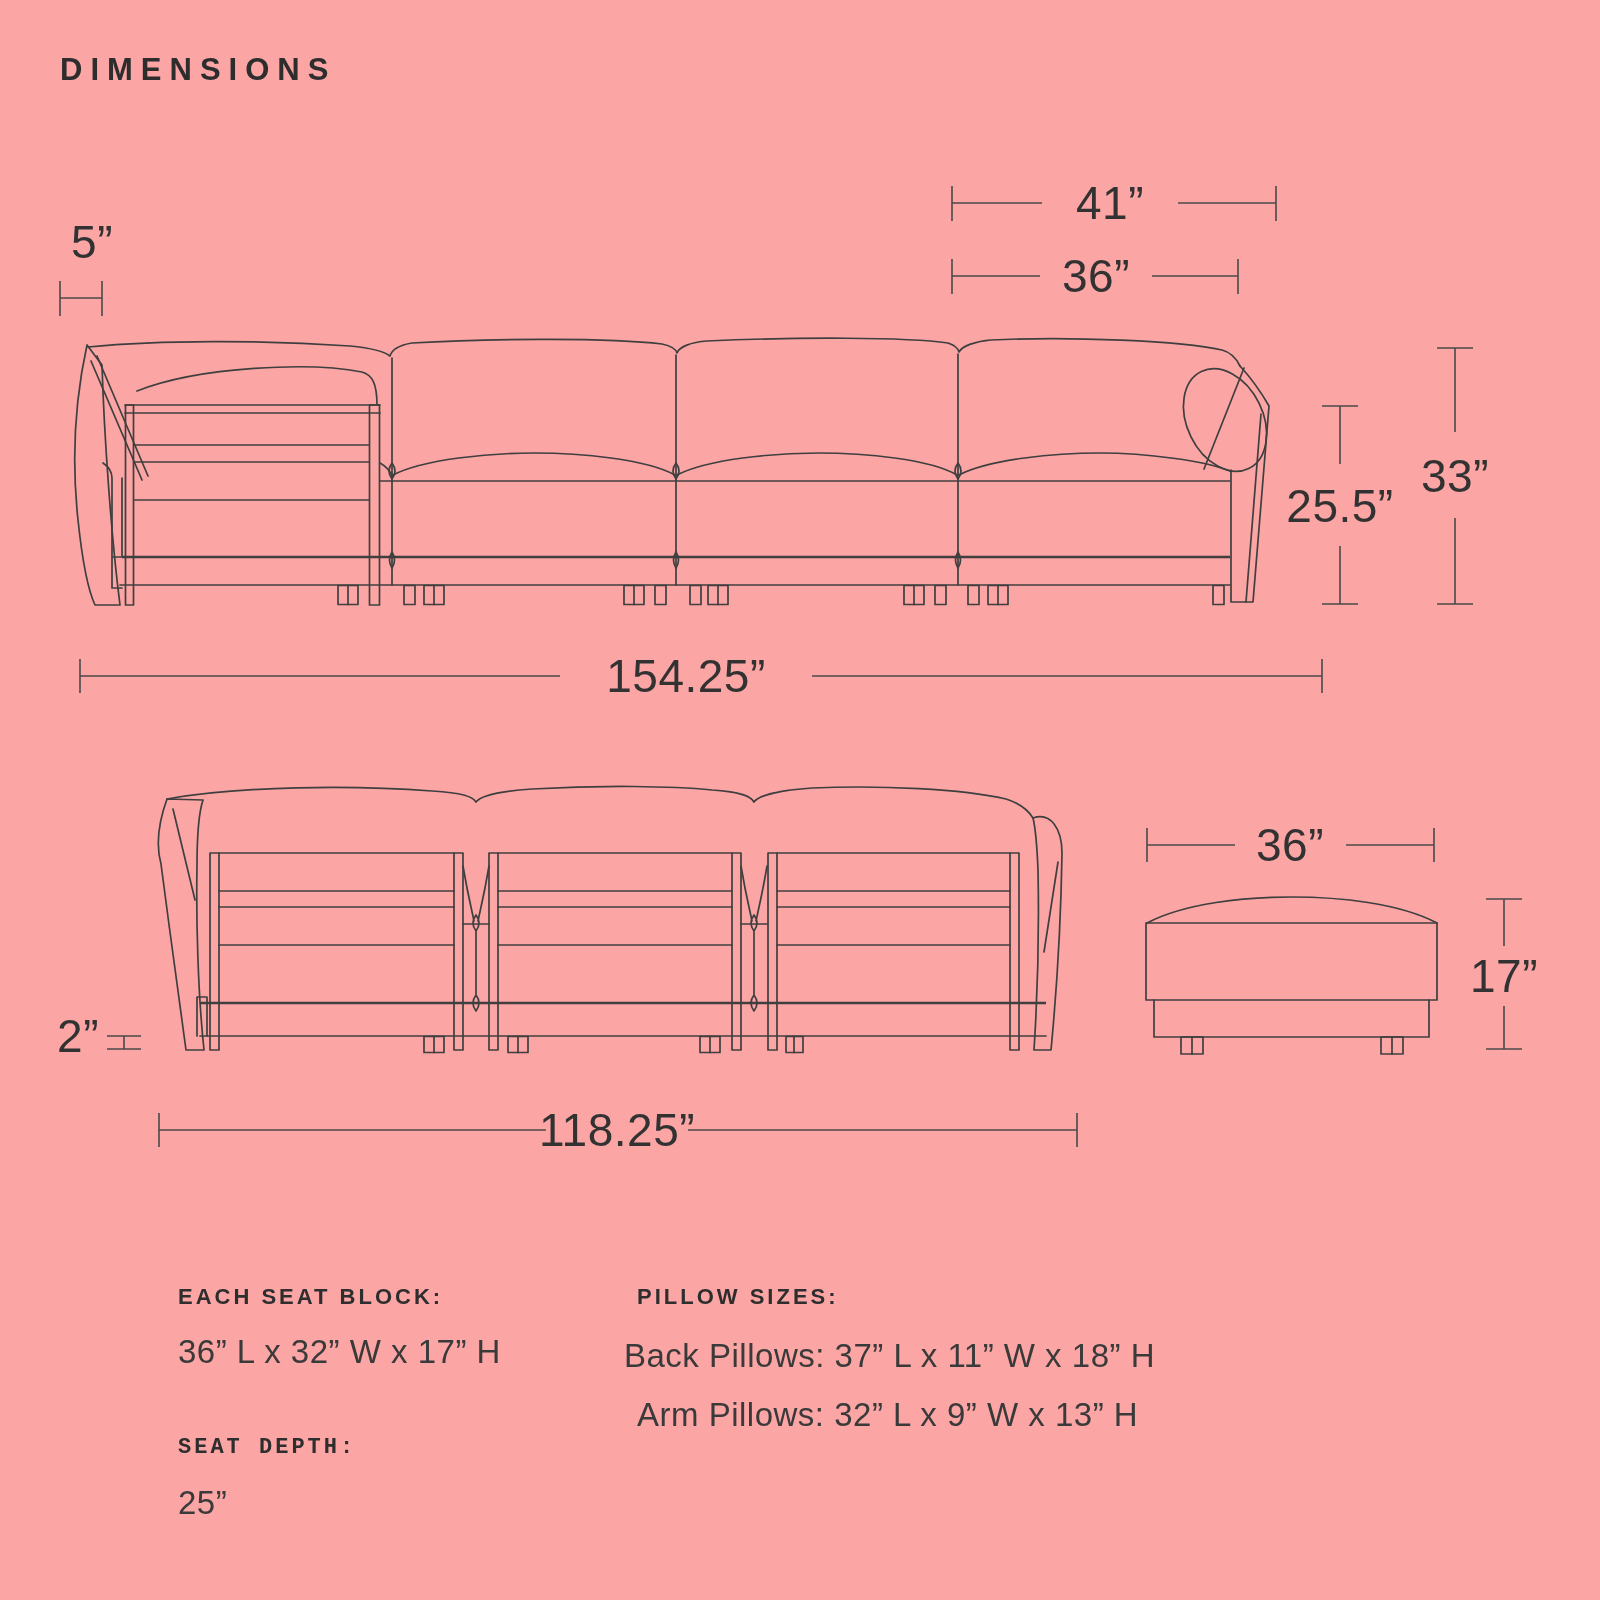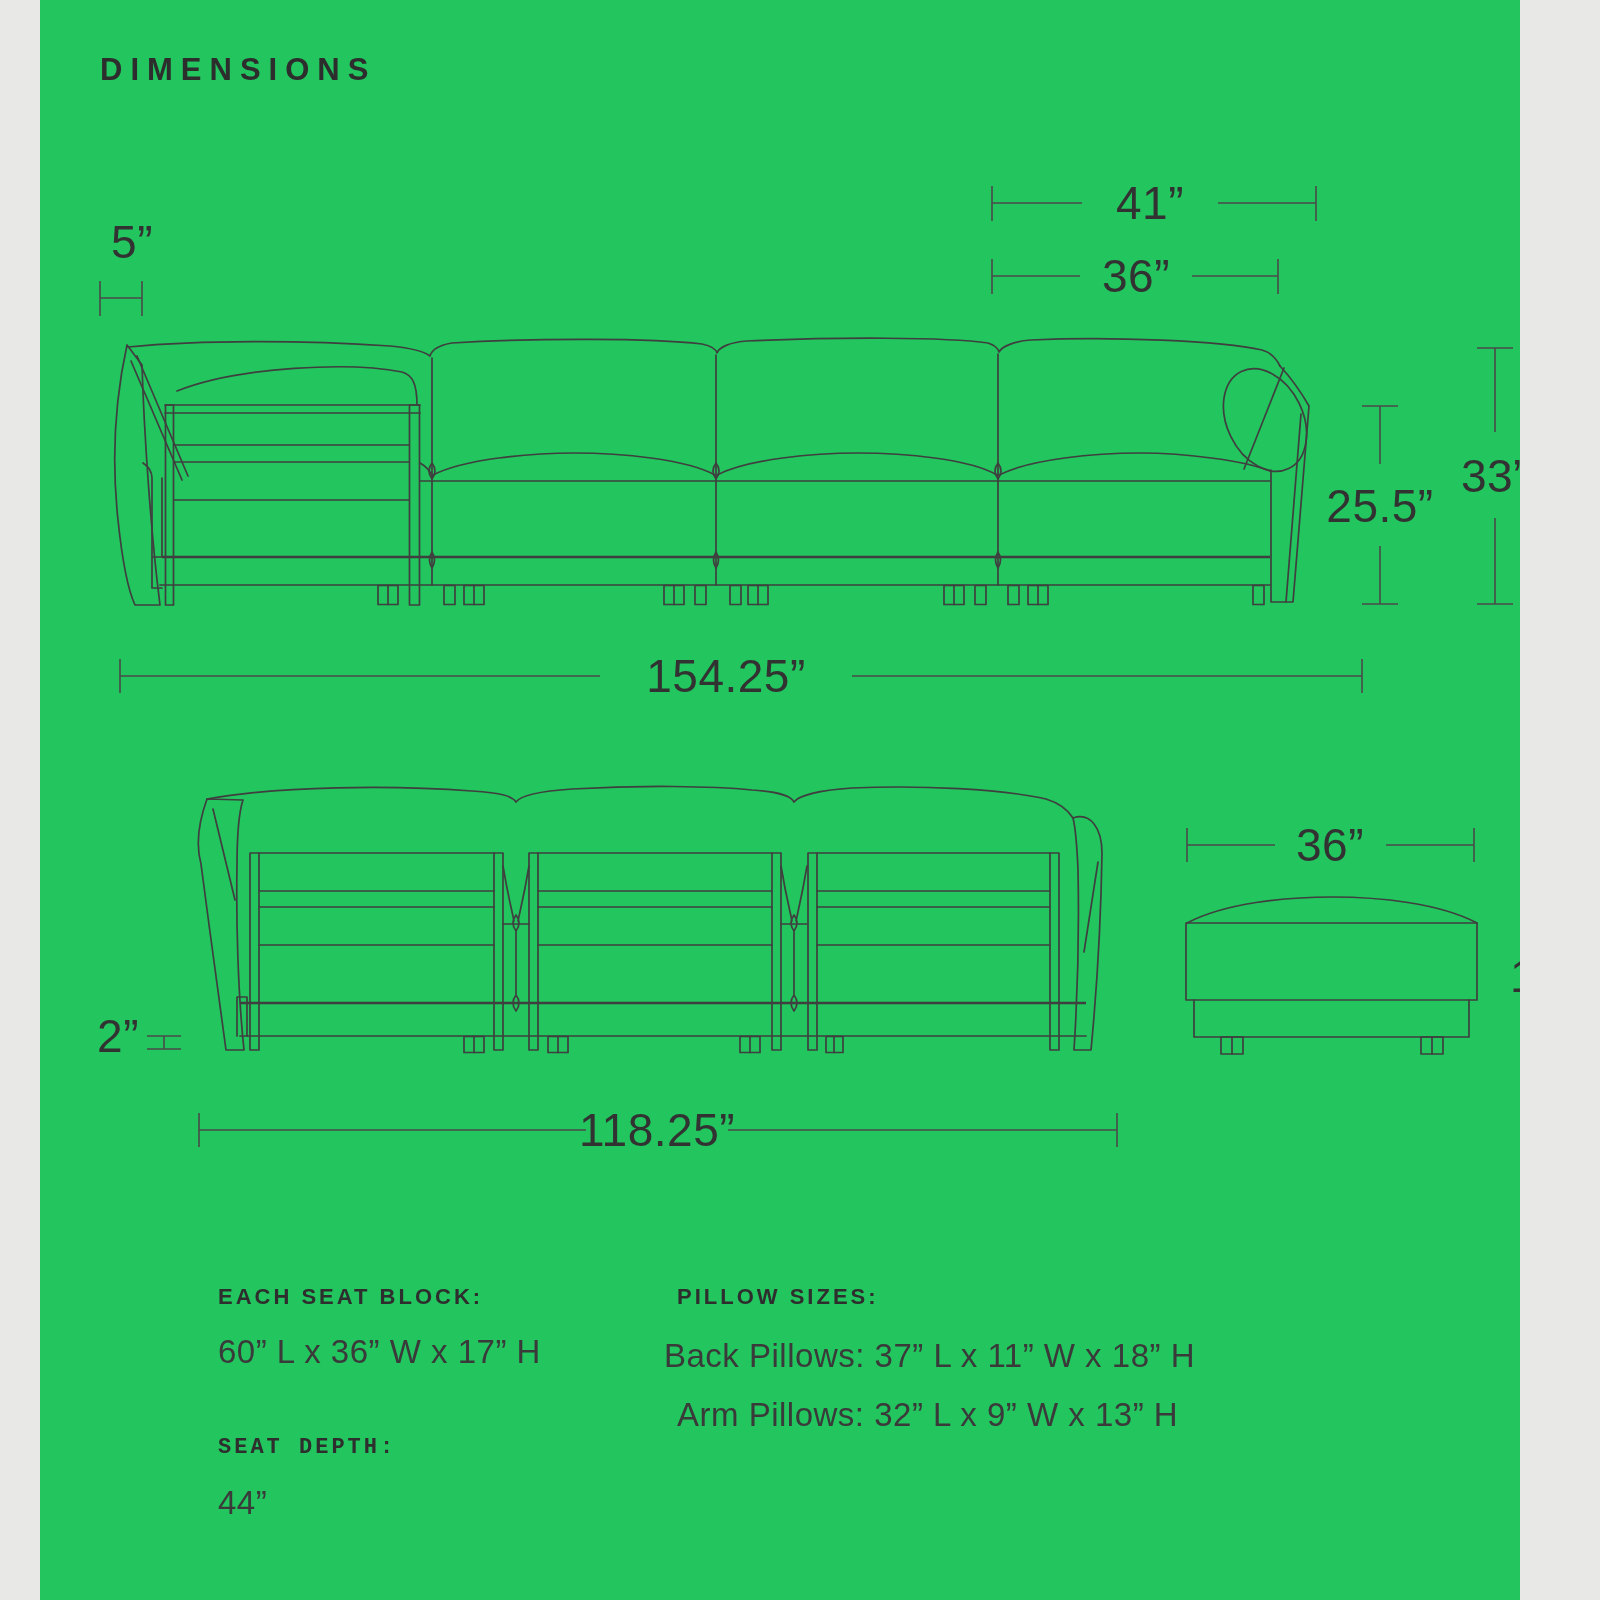--- a/index.html
+++ b/index.html
@@ -1,22 +1,21 @@
 <!DOCTYPE html>
 <html><head>
 <meta charset="utf-8">
 <style>
   html,body{margin:0;padding:0;background:#e8e8e6;}
   .page{
     position:relative;
-    width:1480px;height:1600px;
-    background:#22c55e;
+    width:1600px;height:1600px;
+    background:#fca5a5;
     font-family:"Liberation Sans", sans-serif;
     overflow:hidden;
-    margin-left:40px;
   }
   .page-title{
     position:absolute;left:60px;top:52px;
     font-size:31px;font-weight:700;letter-spacing:8px;
     color:#2d2d2d;
   }
   .spec-heading{
     position:absolute;
     font-size:22px;font-weight:700;letter-spacing:3px;
     color:#2e2e2e;white-space:nowrap;
@@ -186,22 +185,22 @@
 
       <text class="dim-label" x="1290" y="861" text-anchor="middle">36”</text>
       <path class="dim" d="M 1147,828 V 862 M 1434,828 V 862 M 1147,845 H 1235 M 1346,845 H 1434"></path>
 
       <text class="dim-label" x="1504" y="992" text-anchor="middle">17”</text>
       <path class="dim" d="M 1486,899 H 1522 M 1486,1049 H 1522 M 1504,899 V 946 M 1504,1006 V 1049"></path>
     </g>
   </svg>
 
   <div class="spec-heading" style="left:178px;top:1284px;">EACH SEAT BLOCK:</div>
-  <div class="spec-value" style="left:178px;top:1333px;">60” L x 36” W x 17” H</div>
+  <div class="spec-value" style="left:178px;top:1333px;">36” L x 32” W x 17” H</div>
 
   <div class="spec-heading" style="left:178px;top:1435px;font-family:Liberation Mono, monospace;">SEAT DEPTH:</div>
-  <div class="spec-value" style="left:178px;top:1484px;">44”</div>
+  <div class="spec-value" style="left:178px;top:1484px;">25”</div>
 
   <div class="spec-heading" style="left:637px;top:1284px;">PILLOW SIZES:</div>
   <div class="spec-value" style="left:624px;top:1337px;">Back Pillows: 37” L x 11” W x 18” H</div>
   <div class="spec-value" style="left:637px;top:1396px;">Arm Pillows: 32” L x 9” W x 13” H</div>
 
 </div>
 
 </body></html>

